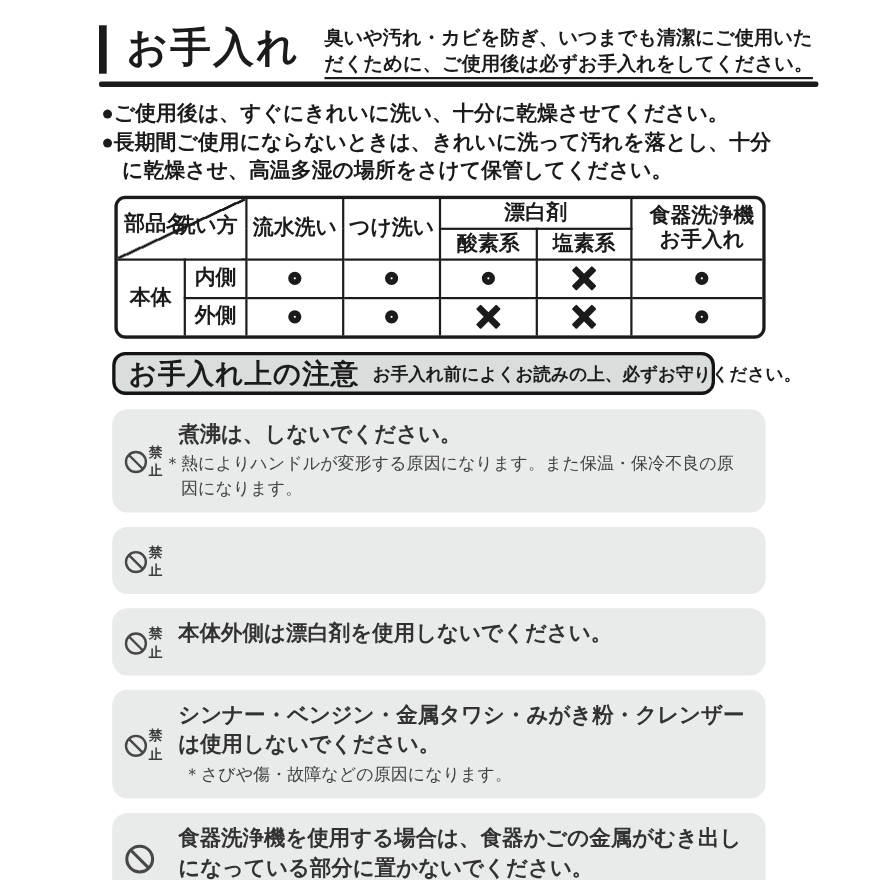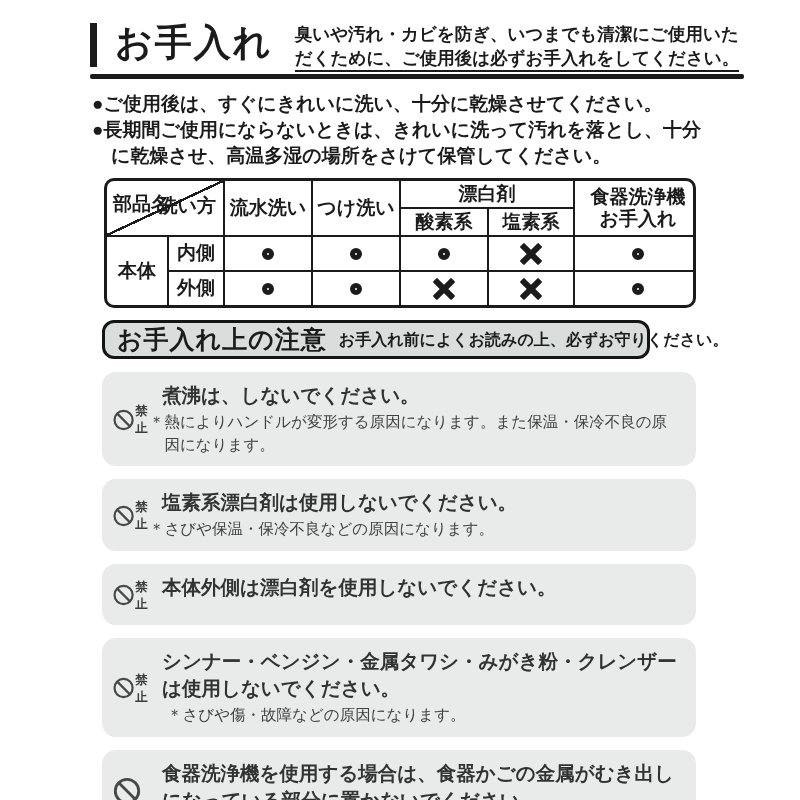--- a/index.html
+++ b/index.html
@@ -182,24 +182,20 @@
   </section>
 
   <section class="note note-2">
     <div class="noteicon">
       <svg width="30" height="30" viewBox="0 0 32 32">
           <circle cx="16" cy="16" r="12.5" fill="none" stroke="#474747" stroke-width="3"></circle>
           <line x1="7.2" y1="7.2" x2="24.8" y2="24.8" stroke="#474747" stroke-width="3"></line>
         </svg>
       <span class="kinshi">禁止</span>
     </div>
-    <div class="notebody">
-      <h3>塩素系漂白剤は使用しないでください。</h3>
-      <p>＊さびや保温・保冷不良などの原因になります。</p>
-    </div>
   </section>
 
   <section class="note note-3">
     <div class="noteicon">
       <svg width="30" height="30" viewBox="0 0 32 32">
           <circle cx="16" cy="16" r="12.5" fill="none" stroke="#474747" stroke-width="3"></circle>
           <line x1="7.2" y1="7.2" x2="24.8" y2="24.8" stroke="#474747" stroke-width="3"></line>
         </svg>
       <span class="kinshi">禁止</span>
     </div>

